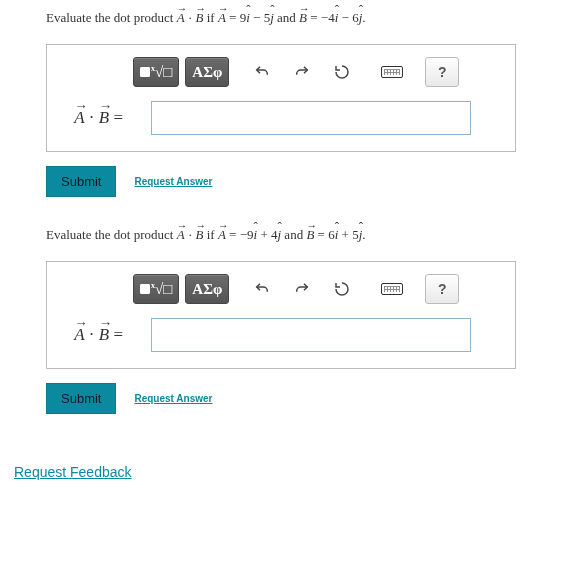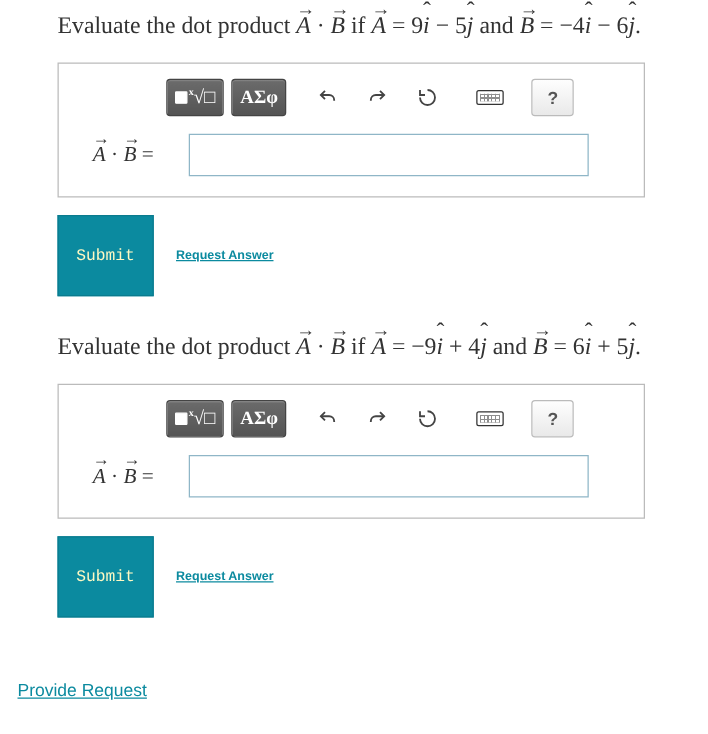--- a/index.html
+++ b/index.html
@@ -28,21 +28,21 @@
     }
     .part-title {
       font-weight: bold;
       color: #333;
       font-size: 14px;
     }
     .prompt {
       margin-left: 36px;
       margin-bottom: 18px;
       font-family: "Times New Roman", serif;
-      font-size: 19px;
+      font-size: 13px;
       color: #333;
     }
     .prompt .vec { position: relative; display: inline-block; font-style: italic; }
     .prompt .vec::after {
       content: "\2192"; position: absolute; top: -0.75em; left: 0; right: 0;
       text-align: center; font-style: normal; font-size: 0.8em;
     }
     .hat { position: relative; display: inline-block; font-style: italic; }
     .hat::after {
       content: "\02C6"; position: absolute; top: -0.62em; left: 0; right: 0;
@@ -122,26 +122,25 @@
     }
     .actions {
       margin-left: 36px;
       margin-top: 14px;
       display: flex;
       align-items: center;
       gap: 18px;
     }
     .submit-btn {
       background: #0b8a9f;
-      color: #fef9c3;
+      color: #0f172a;
       border: 1px solid #0a7b8e;
-      padding: 24px 14px;
+      padding: 7px 14px;
       font-size: 13px;
       cursor: pointer;
-      font-family: Liberation Mono, monospace;
     }
     .link {
       color: #0b8a9f;
       text-decoration: underline;
       font-size: 10px;
       font-weight: bold;
       cursor: pointer;
     }
     .feedback {
       color: #0b8a9f;
@@ -255,16 +254,16 @@
       <div class="eq-label"><span class="vec">A</span> · <span class="vec">B</span> =</div>
       <input class="eq-input" value="" style="">
     </div>
   </div>
   <div class="actions">
     <button class="submit-btn">Submit</button>
     <a class="link">Request Answer</a>
   </div>
 </div>
 
-<a class="feedback">Provide Request</a>
+<a class="feedback">Request Feedback</a>
 
 
 
 
 </body></html>

